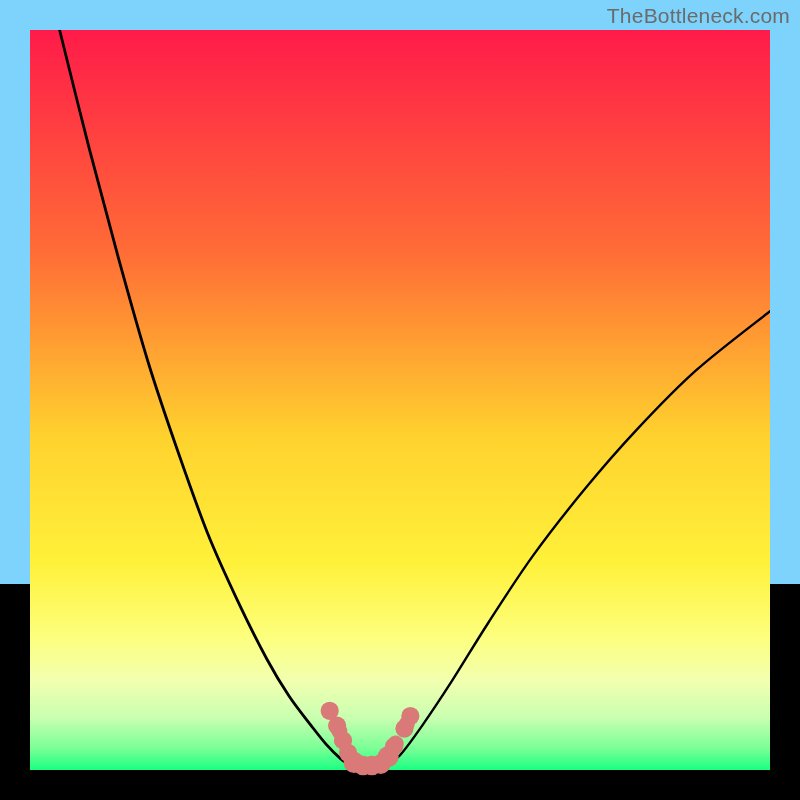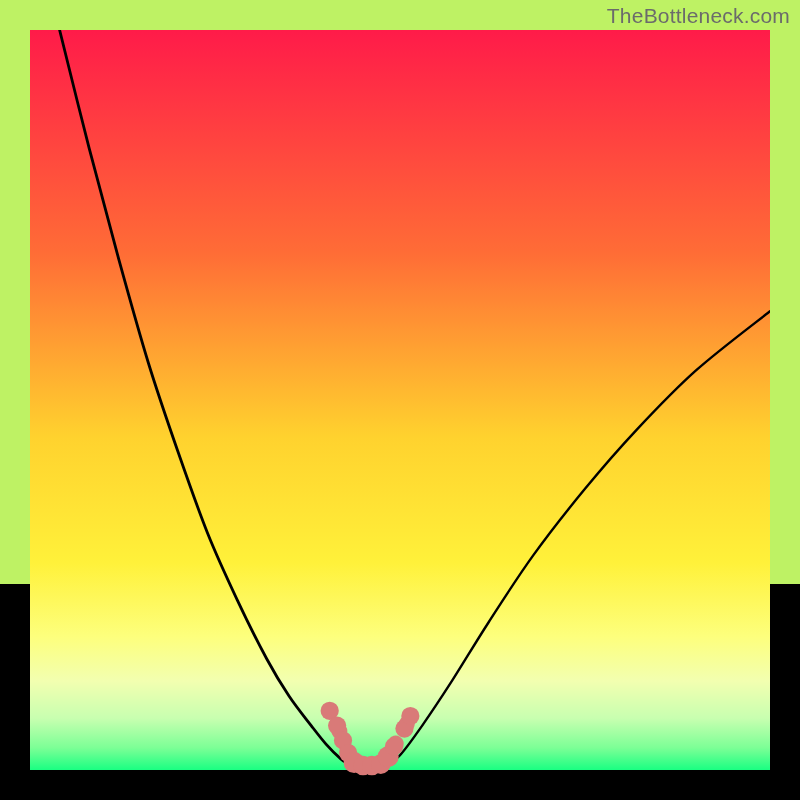--- a/index.html
+++ b/index.html
@@ -10,21 +10,21 @@
     background: #000;
     overflow: hidden;
     font-family: Arial, Helvetica, sans-serif;
   }
   .frame {
     position: absolute;
     top: 0;
     left: 0;
     width: 800px;
     height: 584px;
-    background: #bef264;
+    background: #7dd3fc;
   }
   .watermark {
     position: absolute;
     top: 4px;
     right: 10px;
     color: #6b6b6b;
     font-size: 21px;
     letter-spacing: 0.2px;
     font-weight: 400;
     z-index: 10;

